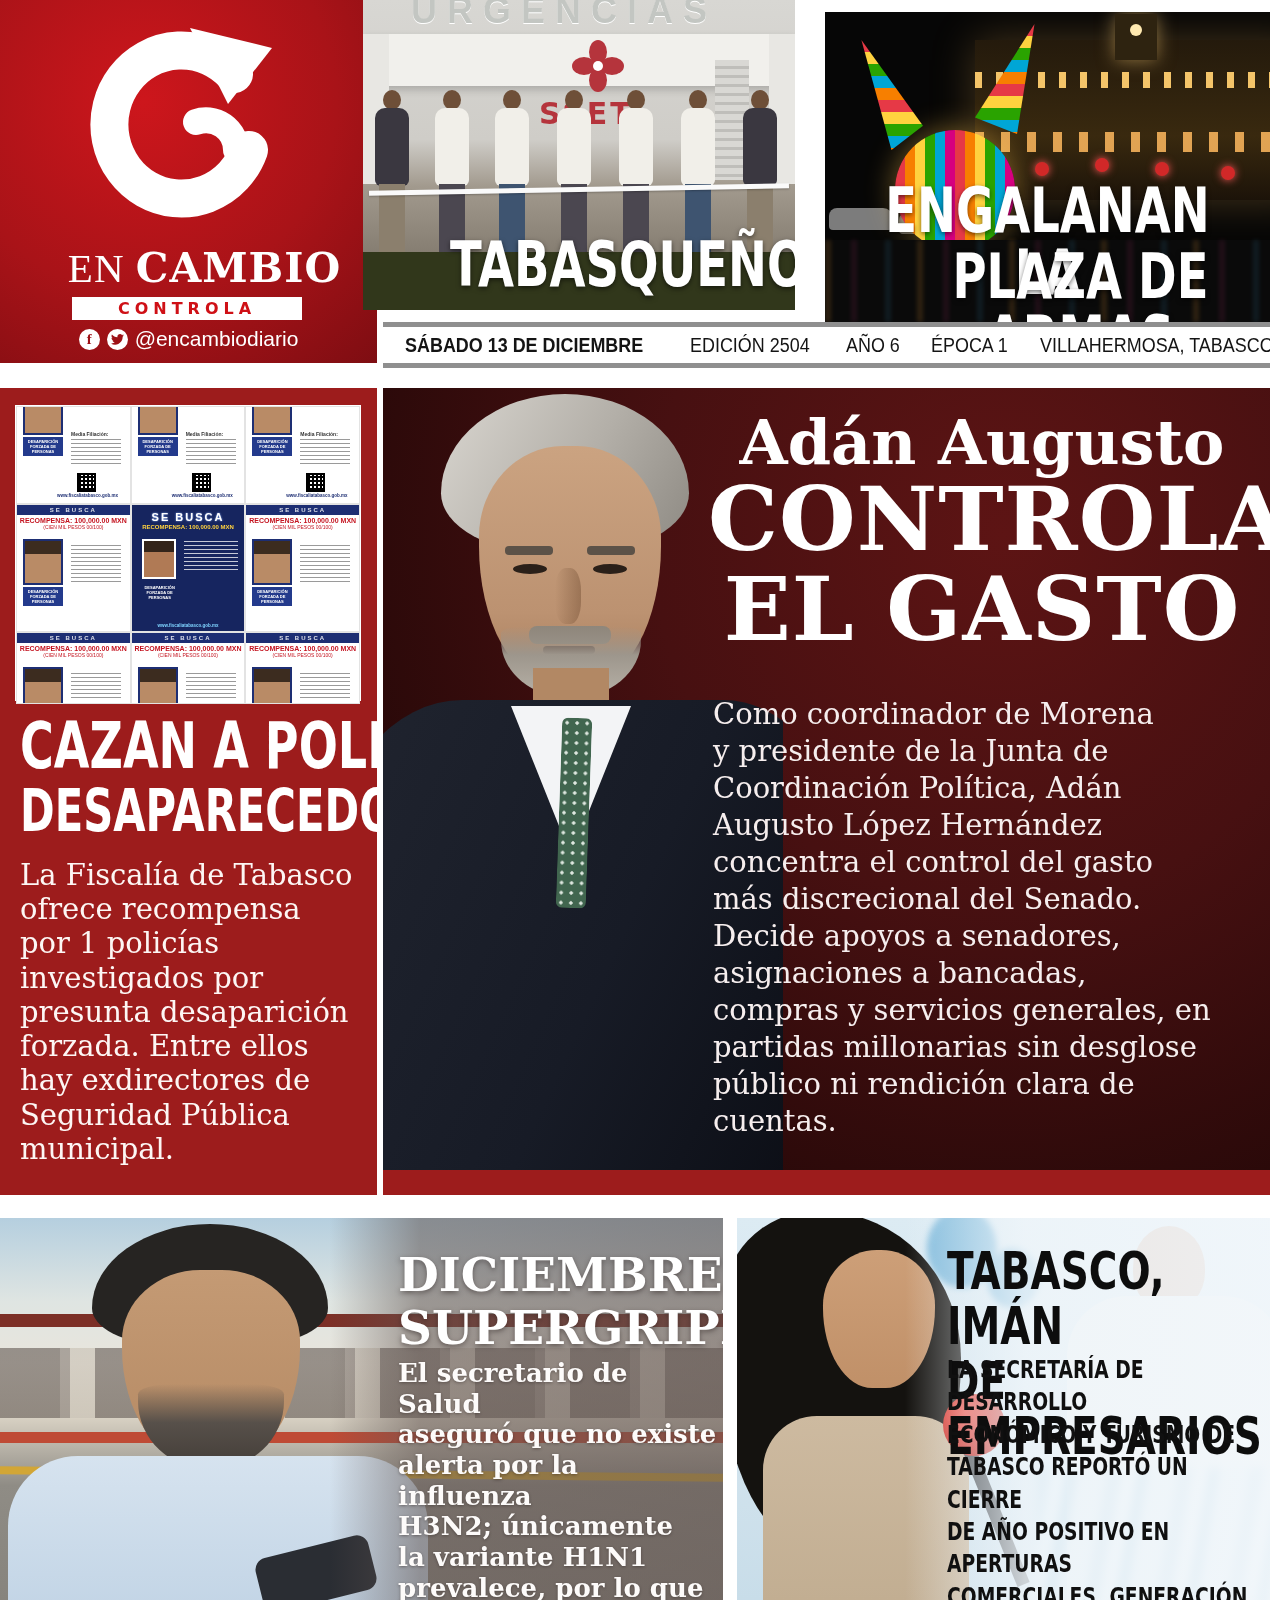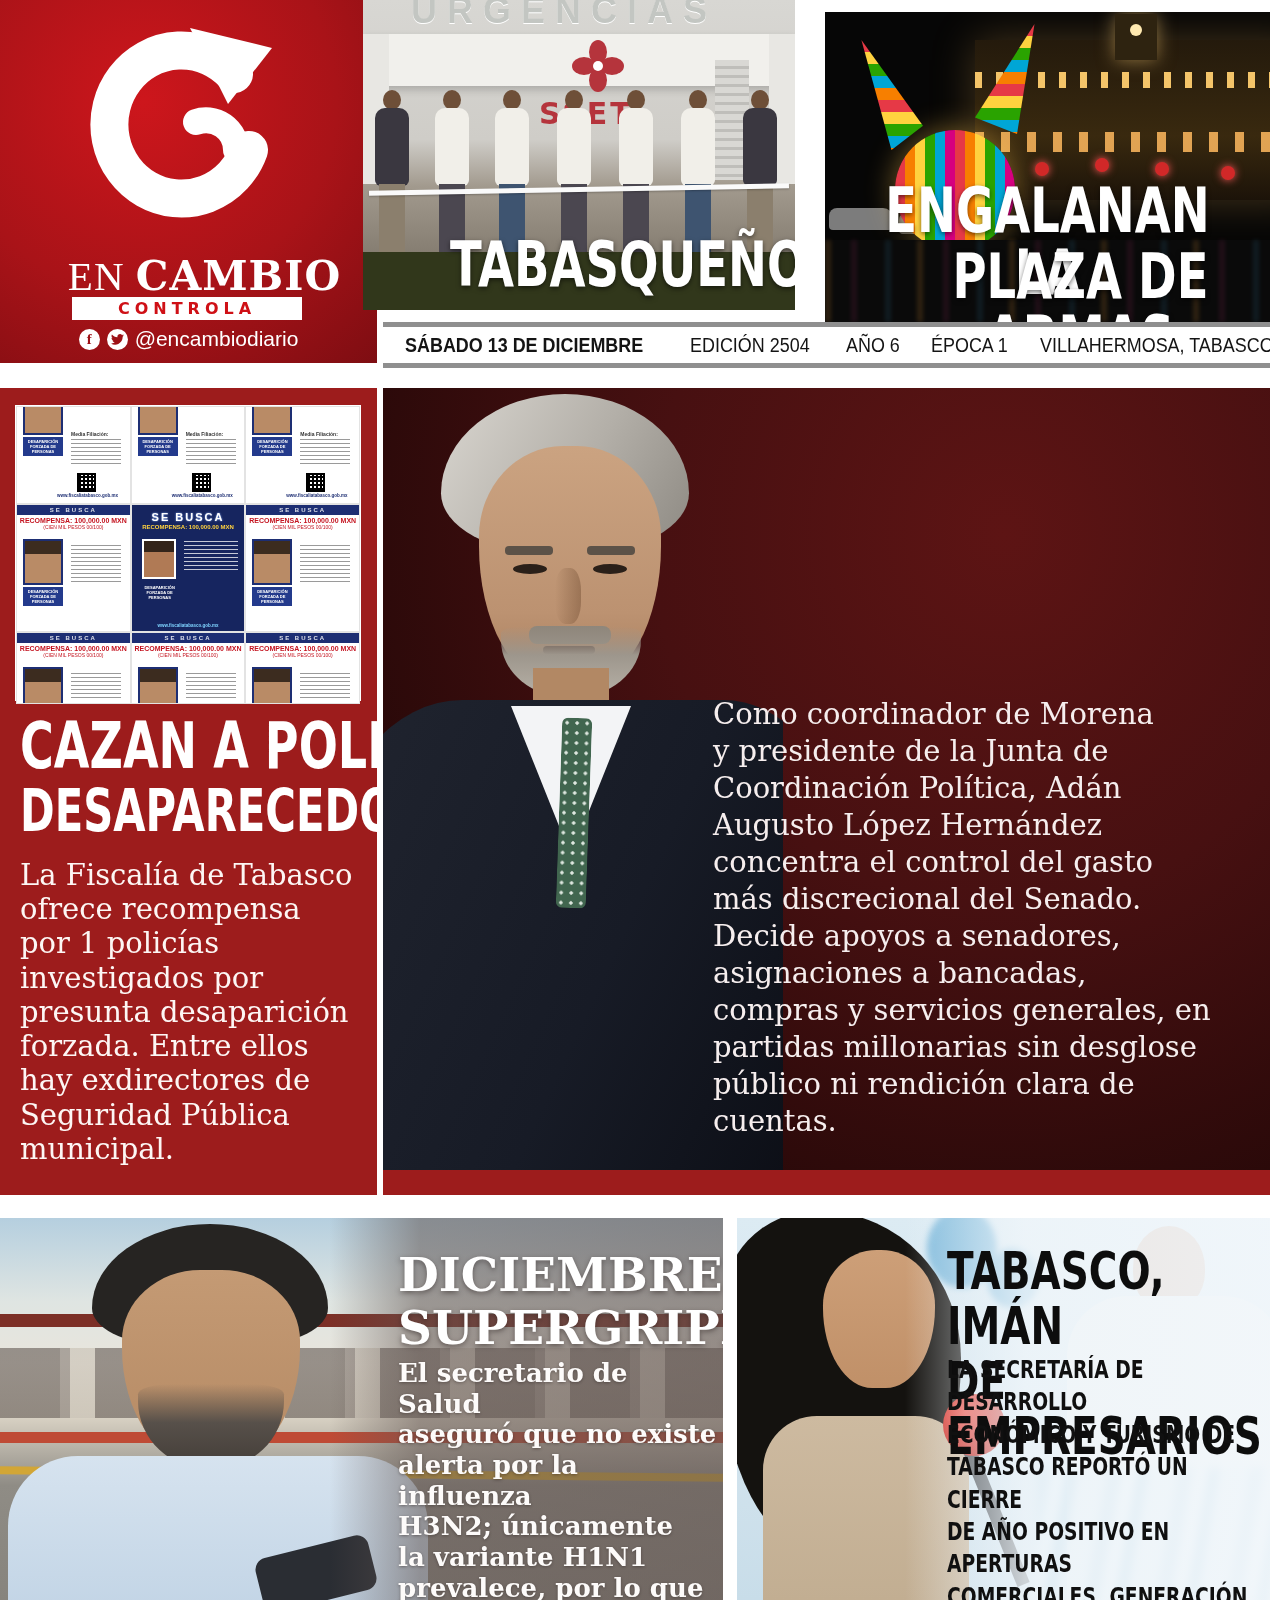--- a/index.html
+++ b/index.html
@@ -7,21 +7,21 @@
        font-family:"Liberation Sans",sans-serif;}
   .abs{position:absolute;}
   .preline{white-space:pre-line;}
   .cond{display:inline-block;transform-origin:left top;}
   .cond-c{display:block;transform-origin:center top;}
 
   
   #masthead{left:0;top:0;width:377px;height:363px;
     background:radial-gradient(circle at 38% 28%,#cd161c 0%,#a91318 55%,#7e0d12 100%);}
   #logo-mark{left:86px;top:22px;width:205px;height:232px;}
-  .brand-line{left:0;top:252px;width:409px;text-align:center;color:#fff;
+  .brand-line{left:0;top:244px;width:409px;text-align:center;color:#fff;
     font-family:"Liberation Serif",serif;font-size:41px;letter-spacing:1px;}
   .brand-line .light{font-weight:400;}
   .brand-line .heavy{font-weight:800;font-family:"DejaVu Serif",serif;}
   #region-bar{left:72px;top:297px;width:230px;height:23px;background:#ffffff;
     display:flex;align-items:center;justify-content:center;}
   #region-bar span{color:#cf1016;font-weight:800;font-size:16px;letter-spacing:5px;
     font-family:"DejaVu Sans",sans-serif;}
   #social-row{left:0;top:327px;width:377px;display:flex;align-items:center;
     justify-content:center;gap:7px;color:#fff;font-size:21px;}
   .soc-ic{width:21px;height:21px;border-radius:50%;background:#fff;color:#9d1116;
@@ -430,20 +430,25 @@
     <div class="adan-eye" style="left:210px;"></div>
     <div class="adan-nose"></div>
     <div class="adan-mouth"></div>
     <div class="adan-stache"></div>
     <div class="adan-beard"></div>
     <div class="adan-neck"></div>
     <div class="adan-suit"></div>
     <div class="adan-shirt"></div>
     <div class="adan-tie"></div>
   </div>
+  <div id="ms-text" class="abs">
+    <div class="ms-kicker">Adán Augusto</div>
+    <div class="ms-big">CONTROLA</div>
+    <div class="ms-big">EL GASTO</div>
+  </div>
   <div id="ms-body" class="abs preline">Como coordinador de Morena
 y presidente de la Junta de
 Coordinación Política, Adán
 Augusto López Hernández
 concentra el control del gasto
 más discrecional del Senado.
 Decide apoyos a senadores,
 asignaciones a bancadas,
 compras y servicios generales, en
 partidas millonarias sin desglose

